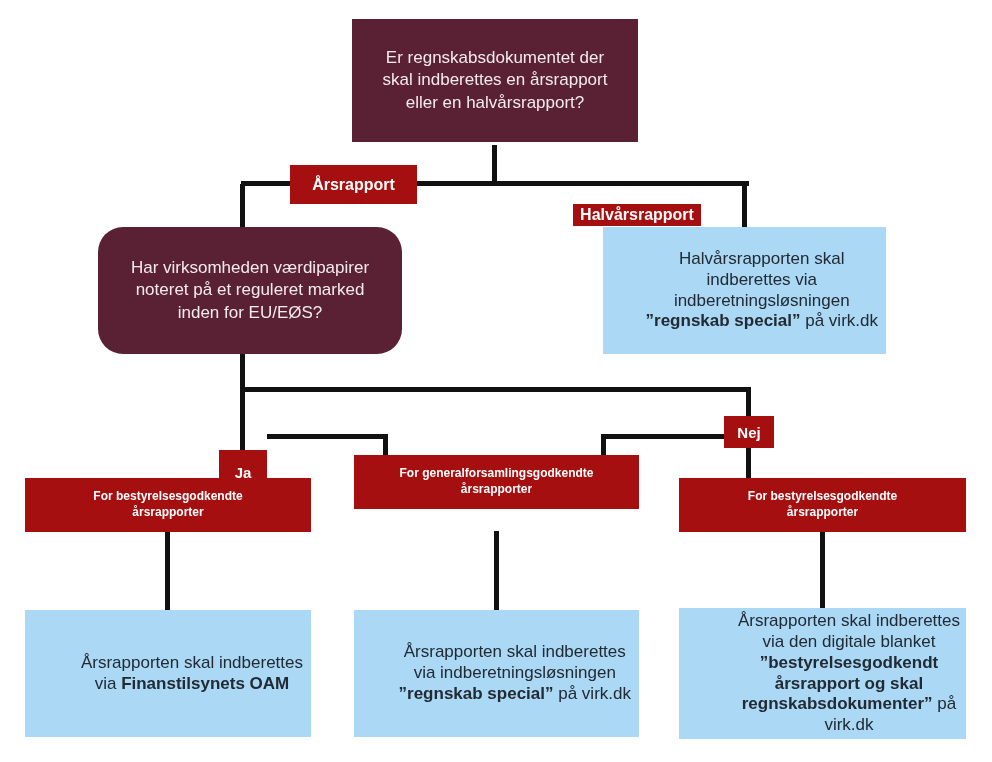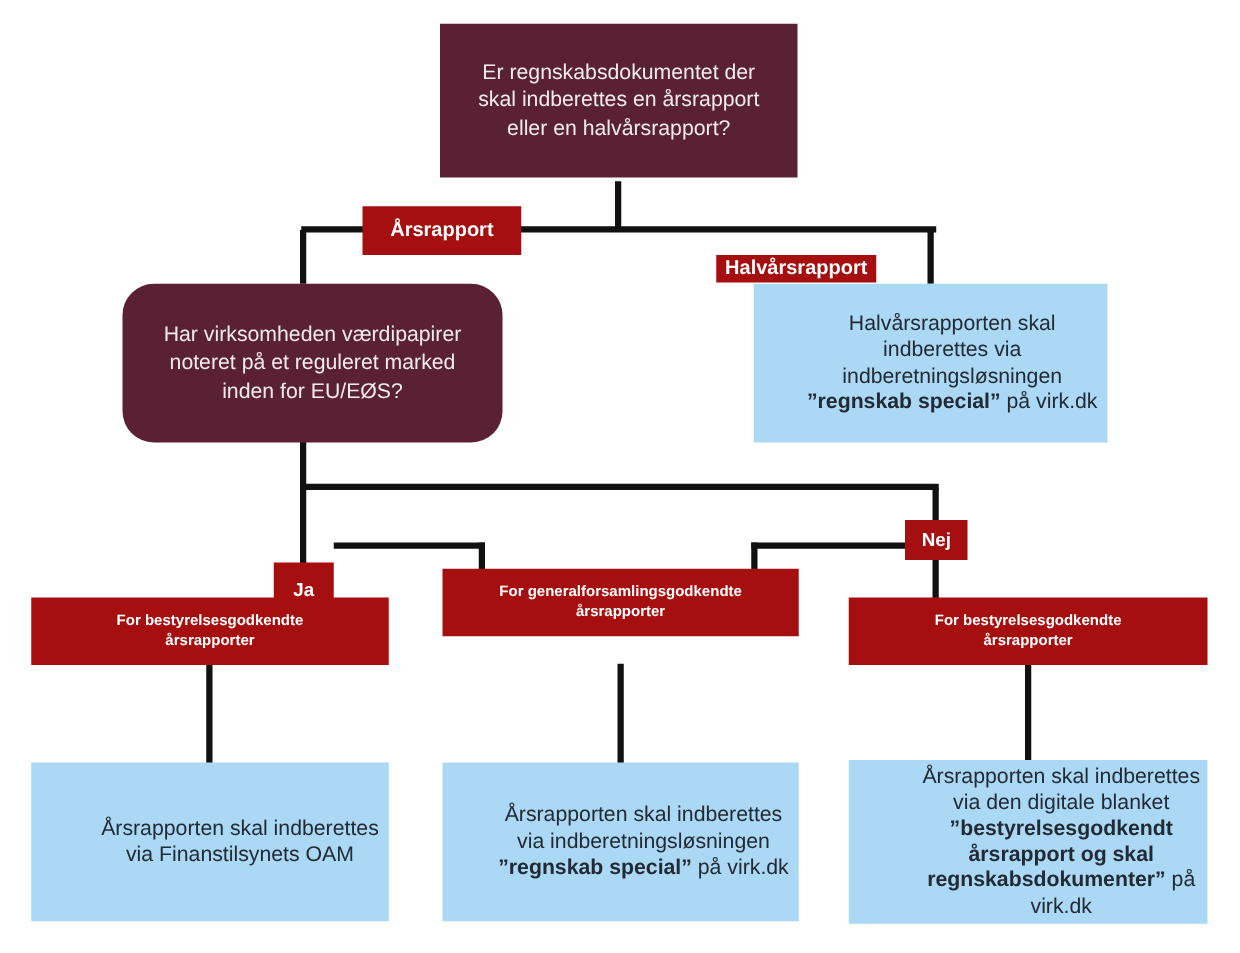--- a/index.html
+++ b/index.html
@@ -114,21 +114,21 @@
     <span>For generalforsamlingsgodkendte
 årsrapporter</span>
   </div>
   <div class="box red-header" style="left:679px; top:478px; width:287px; height:54px; padding:4px;">
     <span>For bestyrelsesgodkendte
 årsrapporter</span>
   </div>
 
   <div class="box blue" style="left:25px; top:610px; width:286px; height:127px; padding:8px;">
     <span><span>Årsrapporten skal indberettes
-via </span><span style="font-weight: 400;">Finanstilsynets OAM</span></span>
+via </span><span style="font-weight: 700;">Finanstilsynets OAM</span></span>
   </div>
   <div class="box blue" style="left:354px; top:610px; width:285px; height:127px; padding:8px;">
     <span><span>Årsrapporten skal indberettes
 via indberetningsløsningen
 </span><span style="font-weight: 700;">”regnskab special”</span><span> på virk.dk</span></span>
   </div>
   <div class="box blue" style="left:679px; top:608px; width:287px; height:131px; padding:6px;">
     <span><span>Årsrapporten skal indberettes
 via den digitale blanket
 </span><span style="font-weight: 700;">”bestyrelsesgodkendt

